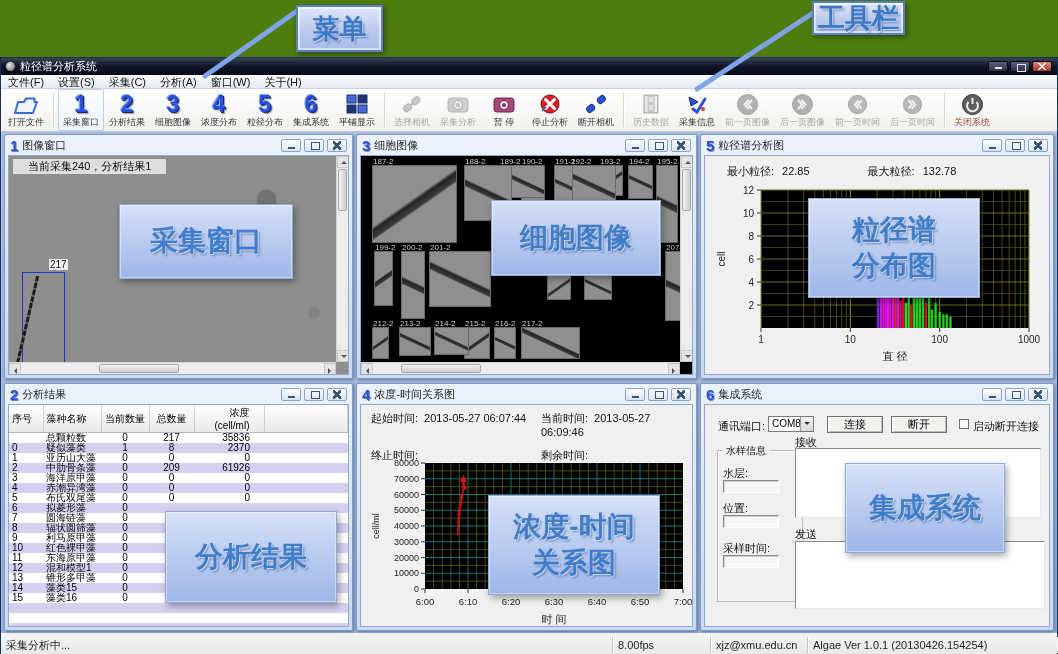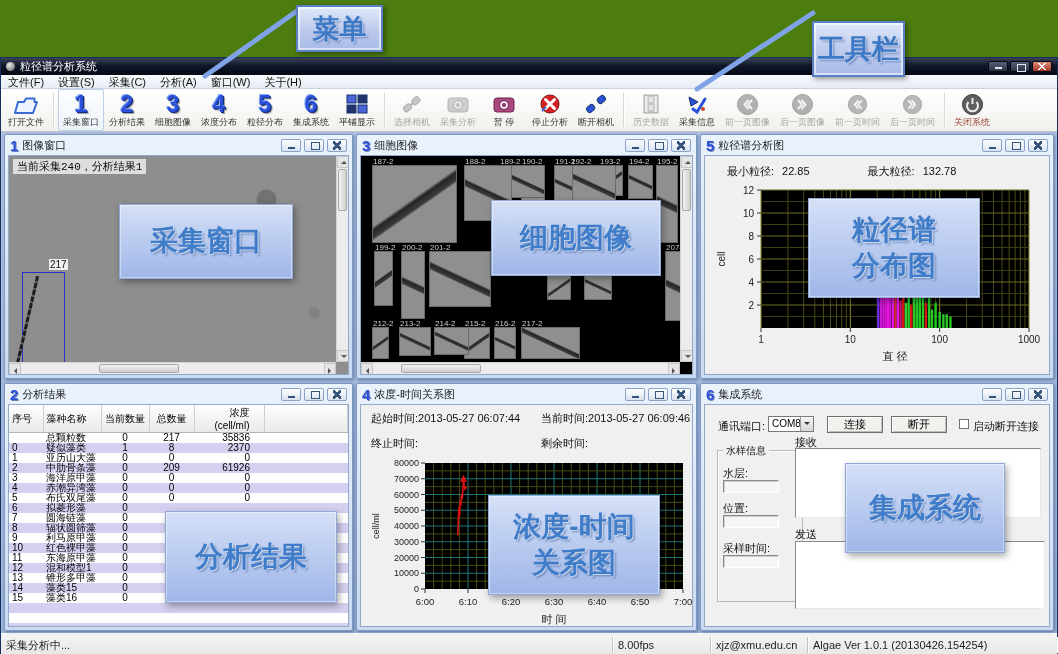--- a/index.html
+++ b/index.html
@@ -6,21 +6,21 @@
   body { font-family:"Liberation Sans","DejaVu Sans",sans-serif; background:#222; }
   .stage { position:relative; width:1058px; height:654px; background:#4d7c0f; overflow:hidden; }
 
   
   .callout { position:absolute; display:flex; align-items:center; justify-content:center;
     background:linear-gradient(180deg,#dfe8f9 0%,#bcc9ec 55%,#a9bce8 100%);
     border:2px solid #5b7fc4; box-shadow:inset 0 0 0 2px rgba(255,255,255,.55), 2px 2px 5px rgba(0,0,0,.4);
     color:#3b78c6; font-size:27px; font-weight:bold;
     text-shadow:1px 1px 1px rgba(255,255,255,.6), 2px 2px 2px rgba(30,70,150,.5); z-index:60; }
   #callout-menu { left:296px; top:5px; width:87px; height:47px; }
-  #callout-toolbar { left:812px; top:21px; width:93px; height:56px; }
+  #callout-toolbar { left:812px; top:1px; width:93px; height:34px; }
   .callout-lines { position:absolute; left:0; top:0; z-index:55; pointer-events:none; }
 
   
   .app { position:absolute; left:0; top:57px; width:1058px; height:597px;
     border:1px solid #16305e; background:#a9bddd; }
   .titlebar { height:17px; background:linear-gradient(180deg,#3a4356 0%,#10182a 45%,#060a14 100%);
     display:flex; align-items:center; padding:4px 5px; color:#fff; font-size:11px; }
   .app-icon { width:9px; height:9px; border-radius:50%; background:radial-gradient(circle at 35% 30%,#eee,#888 70%,#444); margin-right:5px; }
   .wbtns { margin-left:auto; display:flex; gap:2px; }
   .wbtn { width:20px; height:11px; border:1px solid #060a14; border-radius:2px;
@@ -84,21 +84,21 @@
   .sarr.down::after { border-top-color:#555; }
   .sarr.left::after { border-right-color:#555; left:1px; }
   .sarr.right::after { border-left-color:#555; }
 
   
   #p1-image { background:#8e8e8e; background-image:
       radial-gradient(circle at 76% 20%, rgba(40,40,40,.28) 0 9px, transparent 11px),
       radial-gradient(circle at 58% 52%, rgba(60,60,60,.16) 0 6px, transparent 8px),
       radial-gradient(circle at 90% 72%, rgba(60,60,60,.14) 0 5px, transparent 7px); }
   .cap-status { position:absolute; left:4px; top:3px; font-size:11px; color:#0a0a0a;
-    background:rgba(236,236,236,.85); padding:0 4px; z-index:3;font-family:Liberation Mono, monospace; }
+    background:rgba(236,236,236,.85); padding:0 15px; z-index:3; }
   .det-rect { position:absolute; left:13px; top:116px; width:43px; height:96px; border:1px solid #2335c0; z-index:2; }
   .det-label { position:absolute; left:40px; top:103px; font-size:10px; background:#efefef; color:#111; padding:0 1px; z-index:3; }
   .det-fil { position:absolute; left:17px; top:119px; width:3px; height:90px; transform:rotate(13deg);
     background:repeating-linear-gradient(180deg,#1c1c1c 0 5px,#5a5a5a 5px 7px); z-index:2; }
 
   
   #p3-canvas { background:#000; }
   .thumb { position:absolute; background:#8f8f8f; box-shadow:0 0 0 1px #6a6a6a;
     background-image:linear-gradient(25deg, transparent 44%, #3c3c3c 46%, #242424 52%, transparent 55%); }
   .thumb.alt { background-image:linear-gradient(-35deg, transparent 44%, #3c3c3c 46%, #242424 52%, transparent 55%); }
@@ -113,21 +113,21 @@
   .results tr:nth-child(even) td { background:#d5cff0; }
   .results .c0{width:34px;} .results .c1{width:58px;} .results .c2{width:48px; text-align:center;}
   .results .c3{width:45px; text-align:center;} .results .c4{width:70px; text-align:right; padding-right:14px;} .results .c5{width:auto;}
 
   
   .chart-box { position:absolute; left:6px; }
   .stats-row { position:absolute; left:22px; top:8px; font-size:11px; color:#111; display:flex; gap:58px; z-index:2; }
   .stats-row b { font-weight:normal; margin-left:8px; }
   .time-grid { position:absolute; left:10px; top:6px; font-size:11px; color:#111; display:grid;
     grid-template-columns:170px auto; row-gap:10px; z-index:2; }
-  .time-grid b { font-weight:normal; }
+  .time-grid b { font-weight:normal; margin-left:6px; }
 
   
   .lbl { position:absolute; font-size:11px; color:#111; }
   .sunken { position:absolute; background:#f6f6f6; border:1px solid; border-color:#8a8a8a #fff #fff #8a8a8a; box-shadow:inset 1px 1px 0 #cfcfcf; }
   .white-box { position:absolute; background:#fff; border:1px solid; border-color:#8a8a8a #e8e8e8 #e8e8e8 #8a8a8a; }
   .btn97 { position:absolute; font-size:11px; text-align:center; background:#f2f1ee;
     border:1px solid #6f6f6f; box-shadow:inset 1px 1px 0 #fff, inset -1px -1px 0 #bdbdbd; line-height:15px; }
   .combo { position:absolute; background:#fff; border:1px solid #7a7a7a; font-size:10px; line-height:13px; padding-left:3px; }
   .combo .drop { position:absolute; right:0; top:0; bottom:0; width:13px; background:linear-gradient(#f4f4f4,#d8d8d8); border-left:1px solid #9a9a9a; }
   .combo .drop::after { content:""; position:absolute; left:3px; top:5px; border:3px solid transparent; border-top-color:#333; }

